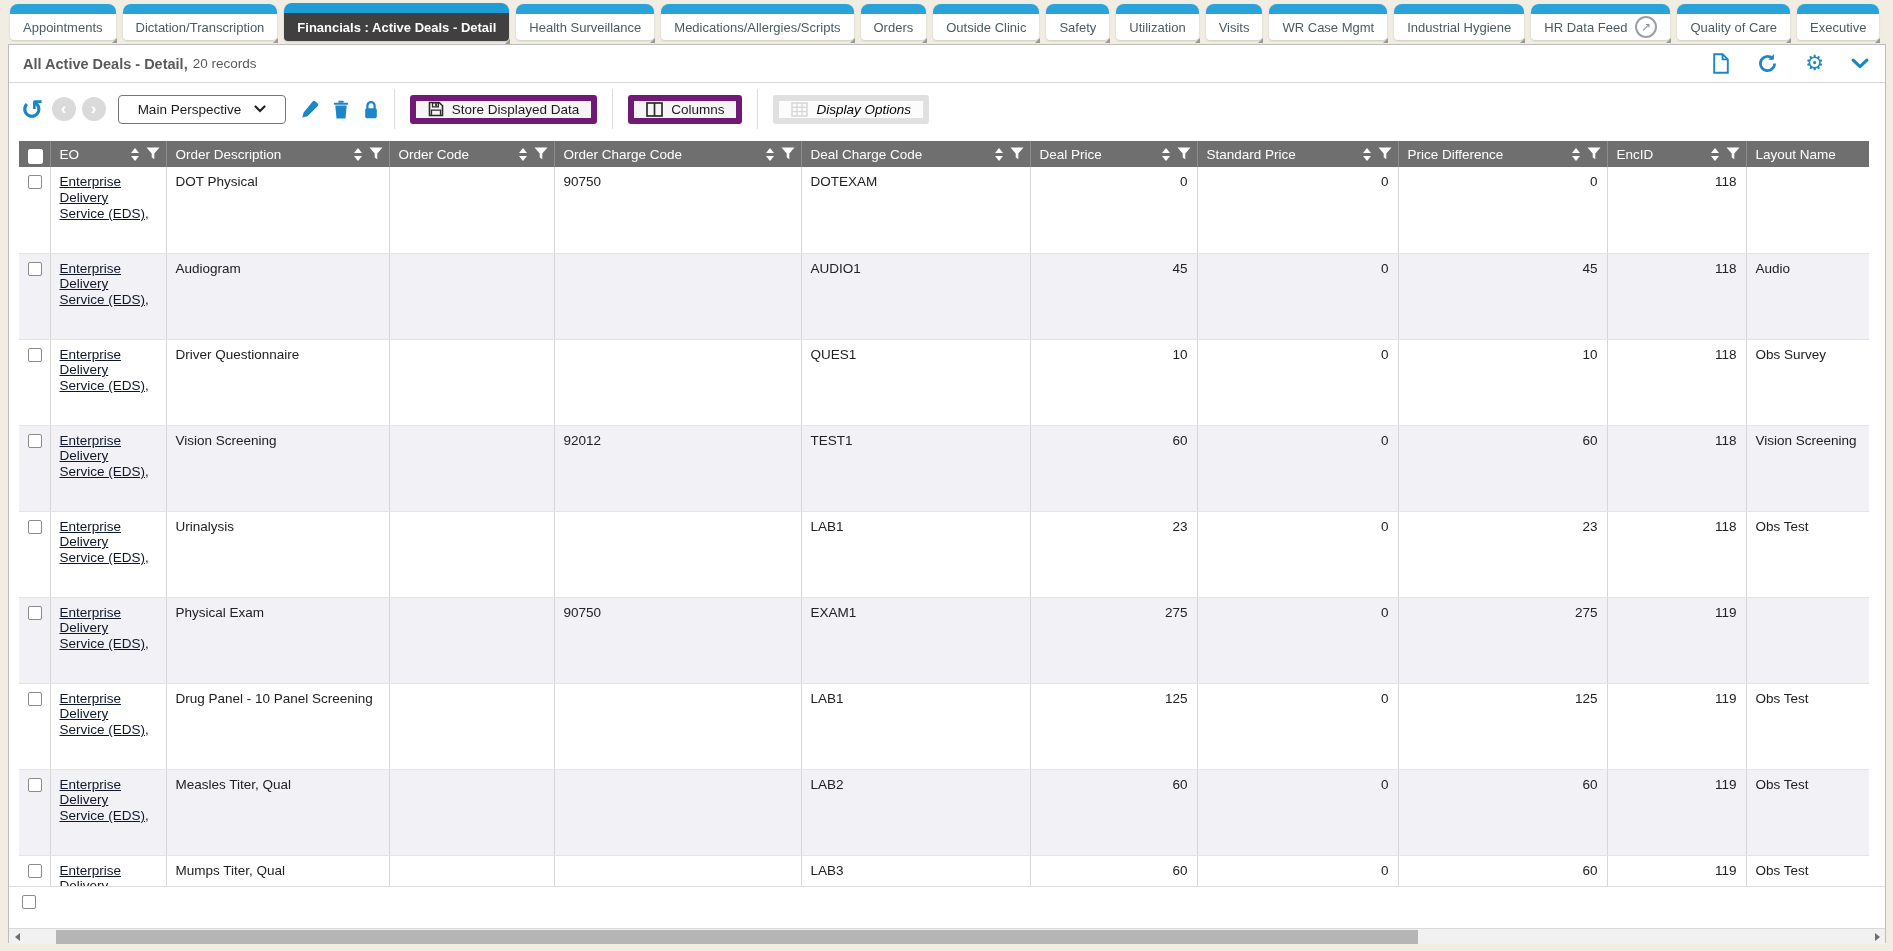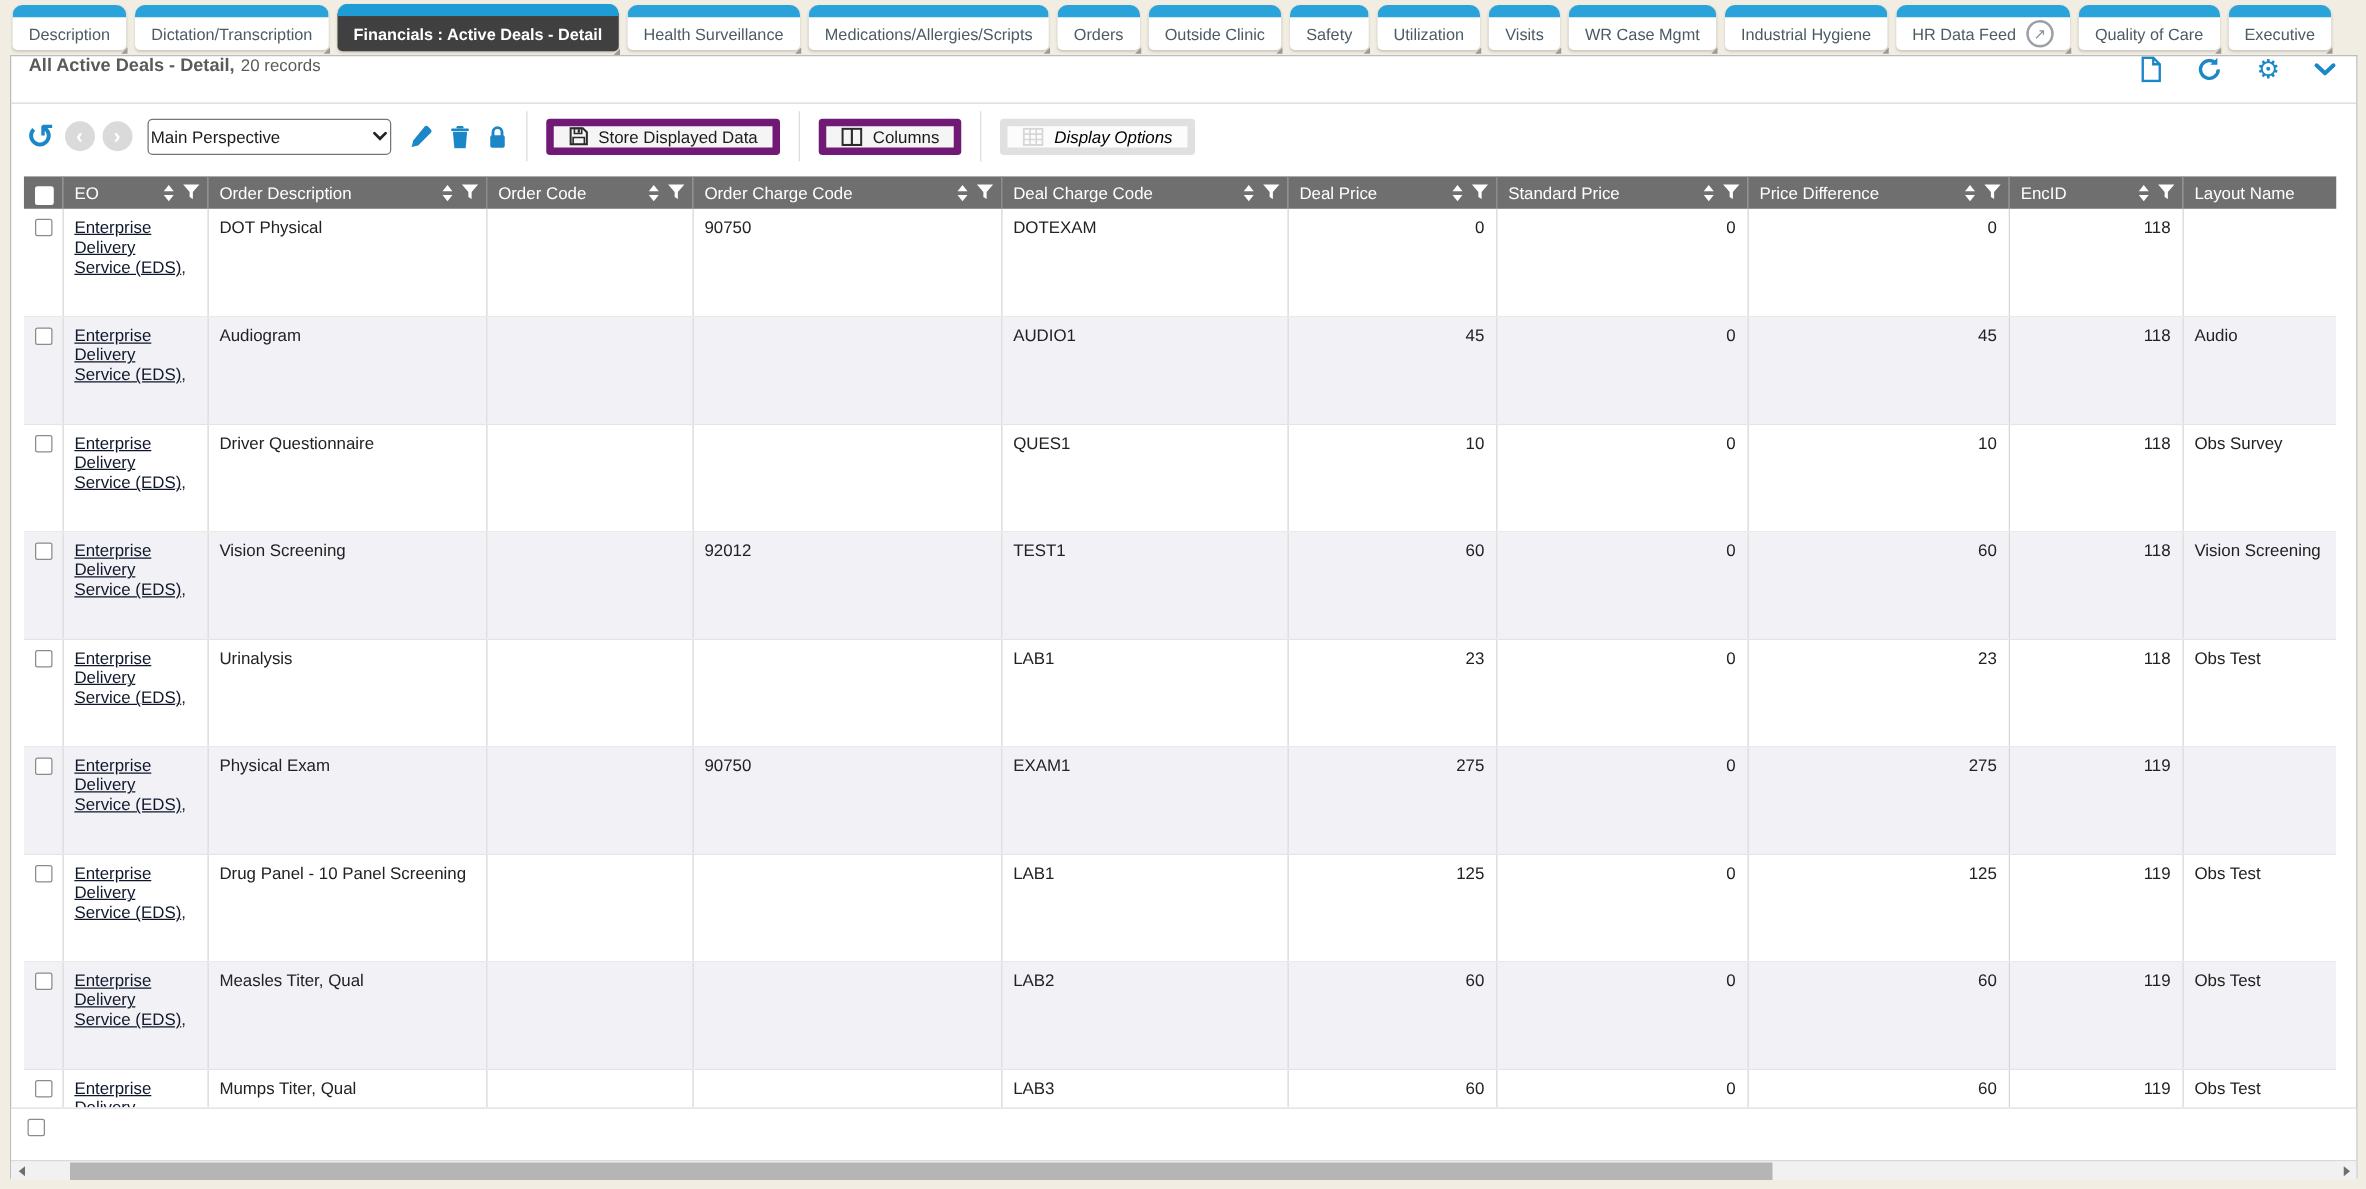--- a/index.html
+++ b/index.html
@@ -14,34 +14,34 @@
     color:#4d5a63; box-shadow:0 1px 2px rgba(0,0,0,.15); cursor:pointer; }
   .tab::after { content:""; position:absolute; right:-1px; bottom:-3px;
     border-style:solid; border-width:0 0 5px 5px; border-color:transparent transparent #9a9a94 transparent; }
   .tab.active { background:#404040; border-top-color:#1E9CD6; color:#fff; font-weight:bold; height:38px; margin-top:-1px; }
   .tab-label { font-size:13px; }
   .tab-action-icon { width:22px; height:22px; border:2px solid #9aa0a6; border-radius:50%;
     display:flex; align-items:center; justify-content:center; color:#8a9096; font-size:12px; background:#fff; }
 
   
   .panel { margin-left:8px; width:1878px; height:899px; background:#fff; border:1px solid #BDBDBD; border-bottom:none; display:flex; flex-direction:column; }
-  .panel-header { height:38px; flex:0 0 38px; display:flex; align-items:flex-start; padding:0 16px 0 14px; border-bottom:1px solid #D8D8D8; }
+  .panel-header { height:38px; flex:0 0 38px; display:flex; align-items:center; padding:0 16px 0 14px; border-bottom:1px solid #D8D8D8; }
   .panel-title { color:#5a5a5a; font-size:14.5px; font-weight:bold; }
   .panel-records { color:#5a5a5a; font-size:13.5px; margin-left:5px; }
   .panel-header-icons { margin-left:auto; display:flex; align-items:center; gap:27px; }
   .ph-icon { cursor:pointer; display:flex; align-items:center; }
   .gear-glyph { font-size:21px; color:#1B87C7; line-height:1; font-family:"DejaVu Sans",sans-serif; }
 
   
   .toolbar { height:52px; flex:0 0 52px; display:flex; align-items:center; padding-left:12px; }
   .undo-glyph { font-size:27px; font-weight:bold; color:#1B87C7; line-height:1; cursor:pointer; font-family:"DejaVu Sans",sans-serif; margin-right:8px; }
   .nav-circle { width:24px; height:24px; border-radius:50%; background:#DADADA; color:#fff; font-size:17px; font-weight:bold;
     display:flex; align-items:center; justify-content:center; margin-right:6px; line-height:1; padding-bottom:2px; }
-  .perspective-select { margin-left:6px; width:195px; height:29px; border:1px solid #767676; border-radius:4px; background:#fff;
-    display:flex; align-items:center; padding:0 2px; cursor:pointer; }
+  .perspective-select { margin-left:6px; width:168px; height:29px; border:1px solid #767676; border-radius:4px; background:#fff;
+    display:flex; align-items:center; padding:0 19px; cursor:pointer; }
   .perspective-value { flex:1; font-size:13.5px; color:#1a1a1a; }
   .tool-icon { margin-left:14px; cursor:pointer; display:flex; align-items:center; }
   .tb-divider { width:1px; height:40px; background:#DCDCDC; margin:0 15px; }
   .btn { height:29px; display:inline-flex; align-items:center; gap:8px; padding:0 12px; background:#F5F5F5;
     border:6px solid #701a75; border-radius:3px; font-size:13.5px; color:#1a1a1a; cursor:pointer; }
   .btn.disabled { background:#FCFCFC; border-color:#E0E0E0; color:#000000; cursor:default;font-style:italic; }
 
   
   .table-clip { margin:6px 10px 0 10px; height:745px; overflow:hidden; flex:0 0 745px; }
   table { border-collapse:collapse; table-layout:fixed; width:1850px; }
@@ -70,21 +70,21 @@
   .hs-arrow.left { left:0; } .hs-arrow.right { right:0; }
   .tri-left { width:0;height:0;border-top:4px solid transparent;border-bottom:4px solid transparent;border-right:5px solid #6e6e6e; }
   .tri-right { width:0;height:0;border-top:4px solid transparent;border-bottom:4px solid transparent;border-left:5px solid #6e6e6e; }
   .hs-thumb { position:absolute; top:1px; left:47px; width:1362px; height:14px; background:#B5B5B5; cursor:grab; }
 </style>
 </head>
 <body>
 
 <div class="tabbar">
   <div class="tab">
-    <span class="tab-label">Description</span>
+    <span class="tab-label">Appointments</span>
 
   </div>
 
   <div class="tab">
     <span class="tab-label">Dictation/Transcription</span>
 
   </div>
 
   <div class="tab active">
     <span class="tab-label">Financials : Active Deals - Detail</span>

